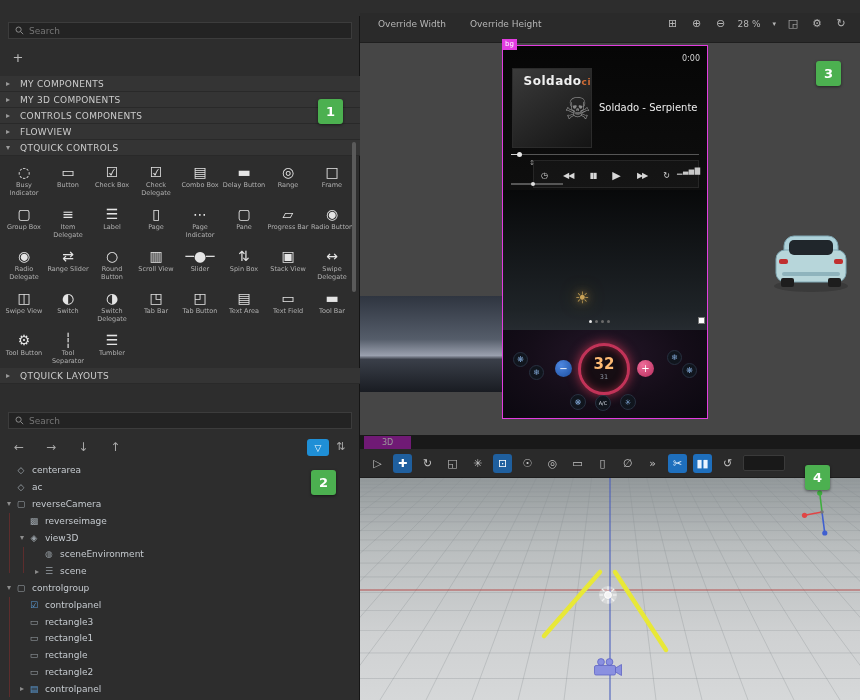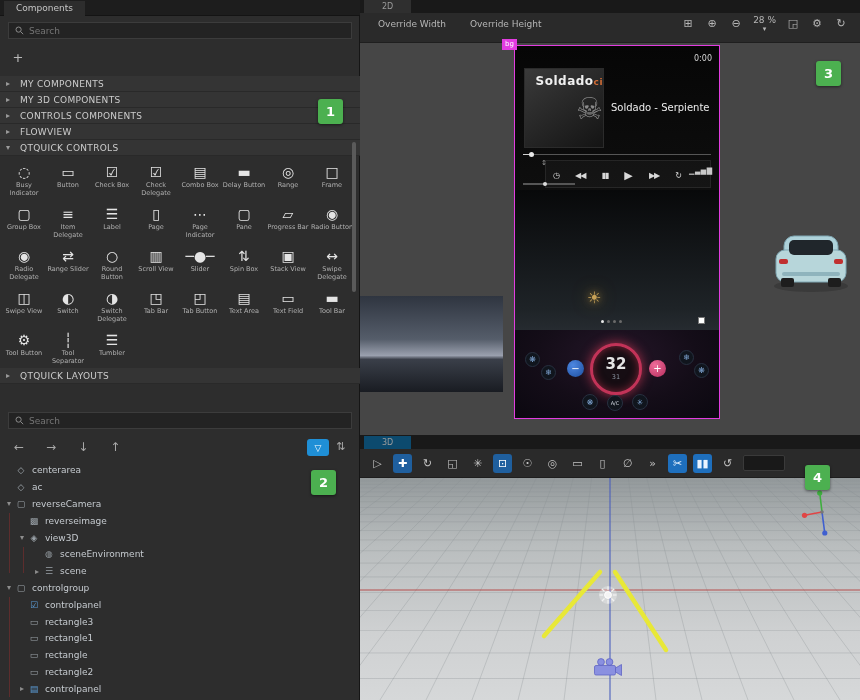--- a/index.html
+++ b/index.html
@@ -40,27 +40,27 @@
   .tree-icon{width:14px;text-align:center;margin-right:4px;font-size:9px;color:#9aa2a8;}
   .tree-guide{width:1px;background:#5d2d2d;z-index:2;}
 
   
   #strip2d{left:360px;top:0;width:500px;height:13px;background:#191919;}
   #tab2d{position:absolute;left:4px;top:0;height:13px;padding:0 18px;background:#2f2f2f;color:#9c9c9c;font-size:8px;line-height:13px;}
   #tb2{left:360px;top:13px;width:500px;height:30px;background:#2a2a2a;border-bottom:1px solid #1f1f1f;display:flex;align-items:center;gap:24px;padding:0 12px 8px 18px;}
   .tb-label{color:#b6b6b6;font-size:9px;white-space:nowrap;}
   #tb2-right{margin-left:auto;display:flex;align-items:center;gap:10px;}
   .tb-icon{color:#b6b6b6;font-size:11px;width:14px;text-align:center;}
-  #zoom-box{display:flex;align-items:center;gap:0;color:#b6b6b6;font-size:9px;flex-direction:column;}
+  #zoom-box{display:flex;align-items:center;gap:12px;color:#b6b6b6;font-size:9px;}
   #canvas2d{left:360px;top:43px;width:500px;height:392px;background:#464646;overflow:hidden;}
   #landscape{position:absolute;left:0;top:253px;width:143px;height:96px;
     background:linear-gradient(180deg,#2f3540 0%,#555d6a 45%,#9aa0ae 62%,#3a3f49 66%,#191c22 100%);}
 
   
-  #phone{left:502px;top:45px;width:206px;height:374px;border:1px solid #e23ce0;background:#000;margin-left:12px;}
+  #phone{left:502px;top:45px;width:206px;height:374px;border:1px solid #e23ce0;background:#000;}
   #phone > div{position:absolute;}
   #bg-tag{left:502px;top:39px;height:11px;padding:0 3px;background:#e23ce0;color:#fff;font-size:7px;line-height:11px;z-index:5;}
   #ph-top{left:0;top:0;width:204px;height:144px;background:linear-gradient(#060606,#0e0e0e);}
   #ph-time{position:absolute;right:7px;top:8px;color:#d6d6d6;font-size:8px;}
   #album{position:absolute;left:9px;top:22px;width:80px;height:80px;background:linear-gradient(145deg,#3a3a3a,#141414);border:1px solid #2b2b2b;display:flex;flex-direction:column;align-items:flex-end;}
   #album-title{margin-top:5px;font-family:"Liberation Serif","DejaVu Serif",serif;font-weight:bold;color:#f0f0f0;font-size:12px;letter-spacing:.5px;}
   #album-title .sfx{color:#cf6b35;font-size:9px;}
   #album-skull{font-size:30px;color:#8a8a8a;margin-top:2px;}
   #track-title{position:absolute;left:96px;top:56px;width:106px;color:#ececec;font-size:10px;white-space:nowrap;}
   #ph-slider{position:absolute;left:8px;top:104px;width:188px;height:8px;}
@@ -75,64 +75,61 @@
   #media-row span{font-size:8px;letter-spacing:-1px;}
   #media-row span:nth-child(4){font-size:11px;letter-spacing:0;}
   #equalizer{position:absolute;left:174px;top:121px;color:#c8c8c8;font-size:7px;letter-spacing:.5px;}
   #ph-mid{left:0;top:144px;width:204px;height:140px;background:linear-gradient(180deg,#08090a,#1e2327 85%,#262b30);}
   #sun-glyph{position:absolute;left:72px;top:98px;font-size:16px;color:#c9a257;text-shadow:0 0 8px #caa24a,0 0 18px #8a6a20;}
   #page-dots{position:absolute;left:86px;bottom:7px;display:flex;gap:3px;}
   .pdot{width:3px;height:3px;border-radius:50%;background:#6a6a6a;}
   .pdot.on{background:#e8e8e8;}
   #ph-bot{left:0;top:284px;width:204px;height:88px;background:radial-gradient(ellipse at 50% 30%, #241628 0%, #140d18 55%, #0b0810 100%);}
   #dial{position:absolute;left:75px;top:13px;width:52px;height:52px;border-radius:50%;background:#160d13;border:3px solid #c23358;box-shadow:0 0 12px rgba(226,60,90,.7), inset 0 0 8px rgba(226,60,90,.5);display:flex;flex-direction:column;align-items:center;justify-content:center;}
-  #temp-main{color:#e5e5e5;font-size:15px;font-weight:bold;line-height:1;}
+  #temp-main{color:#fdba74;font-size:15px;font-weight:bold;line-height:1;}
   #temp-target{color:#8c95a3;font-size:6.5px;margin-top:1px;}
   .round-btn{position:absolute;width:17px;height:17px;border-radius:50%;color:#fff;font-size:10px;display:flex;align-items:center;justify-content:center;}
   #btn-minus{left:52px;top:30px;background:radial-gradient(circle at 35% 30%,#4d87e0,#1d4fa0);}
   #btn-plus{left:134px;top:30px;background:radial-gradient(circle at 35% 30%,#ef6d9a,#b52c5c);}
   .clim-btn{position:absolute;width:15px;height:15px;border-radius:50%;background:#10151d;border:1px solid #273040;color:#7fa6d4;font-size:8px;display:flex;align-items:center;justify-content:center;}
   #cb-fan-l{left:10px;top:22px;}
   #cb-snow-l{left:26px;top:35px;}
   #cb-snow-r{left:164px;top:20px;}
   #cb-fan-r{left:179px;top:33px;}
   #cb-row-fan{left:67px;top:64px;width:16px;height:16px;}
   #cb-row-ac{left:92px;top:65px;width:16px;height:16px;font-size:5px;color:#d5dbe4;}
   #cb-row-x{left:117px;top:64px;width:16px;height:16px;}
   #sel-handle{left:698px;top:317px;width:7px;height:7px;background:#fff;border:1px solid #777;z-index:6;}
 
   
   #car{left:768px;top:228px;width:86px;height:66px;}
 
   
   #strip3d{left:360px;top:435px;width:500px;height:14px;background:#191919;}
-  #tab3d{position:absolute;left:4px;top:1px;height:13px;padding:0 18px;background:#0c4a6e;color:#9c9c9c;font-size:8px;line-height:13px;}
+  #tab3d{position:absolute;left:4px;top:1px;height:13px;padding:0 18px;background:#701a75;color:#9c9c9c;font-size:8px;line-height:13px;}
   #tb3{left:360px;top:449px;width:500px;height:29px;background:#2a2a2a;border-bottom:1px solid #1e1e1e;display:flex;align-items:center;gap:6px;padding:0 8px;}
   .t3-icon{width:19px;height:19px;flex:0 0 auto;display:flex;align-items:center;justify-content:center;color:#c2c2c2;font-size:11px;border-radius:3px;}
   .t3-icon.active{background:#1f5f9e;color:#fff;}
   .t3-icon.accent{background:#1e6fbd;color:#eaf4ff;}
   #tb3-field{width:42px;height:16px;background:#191919;border:1px solid #3a3a3a;border-radius:2px;flex:0 0 auto;}
   #viewport3d{left:360px;top:478px;width:500px;height:222px;background:linear-gradient(180deg,#93999b 0%,#b9bdbe 30%,#cfd1d2 70%,#d6d8d9 100%);overflow:hidden;}
   #viewport3d svg{position:absolute;left:0;top:0;}
 
   
   .badge{position:absolute;width:25px;height:25px;background:#4cb050;color:#fff;font-size:13px;font-weight:bold;display:flex;align-items:center;justify-content:center;border-radius:3px;box-shadow:0 1px 3px rgba(0,0,0,.5);z-index:50;}
   #badge-1{left:318px;top:99px;}
   #badge-2{left:311px;top:470px;}
   #badge-3{left:816px;top:61px;}
   #badge-4{left:805px;top:465px;}
 </style>
 </head>
 <body>
 
 <div id="stage" data-interactable="false">
 
-  <div id="left-tabstrip" data-interactable="false">
-    <span id="components-tab" data-interactable="true">Components</span>
-  </div>
   <div id="left-panel" data-interactable="false"></div>
 
   <div class="searchbox" style="left:8px;top:22px;width:344px;" data-interactable="true">
     <svg class="mag" width="9" height="9" viewBox="0 0 9 9" data-interactable="false">
         <circle cx="3.6" cy="3.6" r="2.6" fill="none" stroke="#8a8a8a" stroke-width="1"></circle>
         <line x1="5.6" y1="5.6" x2="8.2" y2="8.2" stroke="#8a8a8a" stroke-width="1"></line>
       </svg>
     <input type="text" data-interactable="true" placeholder="Search" style="">
   </div>
   <span id="add-component" data-interactable="true">+</span>
@@ -391,23 +388,20 @@
       <div class="tree-row d1" data-interactable="true">
         <span class="tree-caret" data-interactable="true">▸</span>
         <span class="tree-icon" data-interactable="false" style="color: rgb(91, 155, 213);">▤</span>
         <span class="tree-label" data-interactable="false">controlpanel</span>
       </div>
     </div>
   <div class="tree-guide" style="left:9px;top:513px;height:60px;" data-interactable="false"></div>
   <div class="tree-guide" style="left:23px;top:547px;height:26px;" data-interactable="false"></div>
   <div class="tree-guide" style="left:9px;top:597px;height:100px;" data-interactable="false"></div>
 
-  <div id="strip2d" data-interactable="false">
-    <span id="tab2d" data-interactable="true">2D</span>
-  </div>
   <div id="tb2" data-interactable="false">
     <span class="tb-label" data-interactable="true">Override Width</span>
     <span class="tb-label" data-interactable="true">Override Height</span>
     <span id="tb2-right" data-interactable="false">
       <span id="tb2-icons-a" style="display:flex;gap:10px;" data-interactable="false">
           <span class="tb-icon" data-interactable="true">⊞</span>
           <span class="tb-icon" data-interactable="true">⊕</span>
           <span class="tb-icon" data-interactable="true">⊖</span>
         </span>
       <span id="zoom-box" data-interactable="true">

